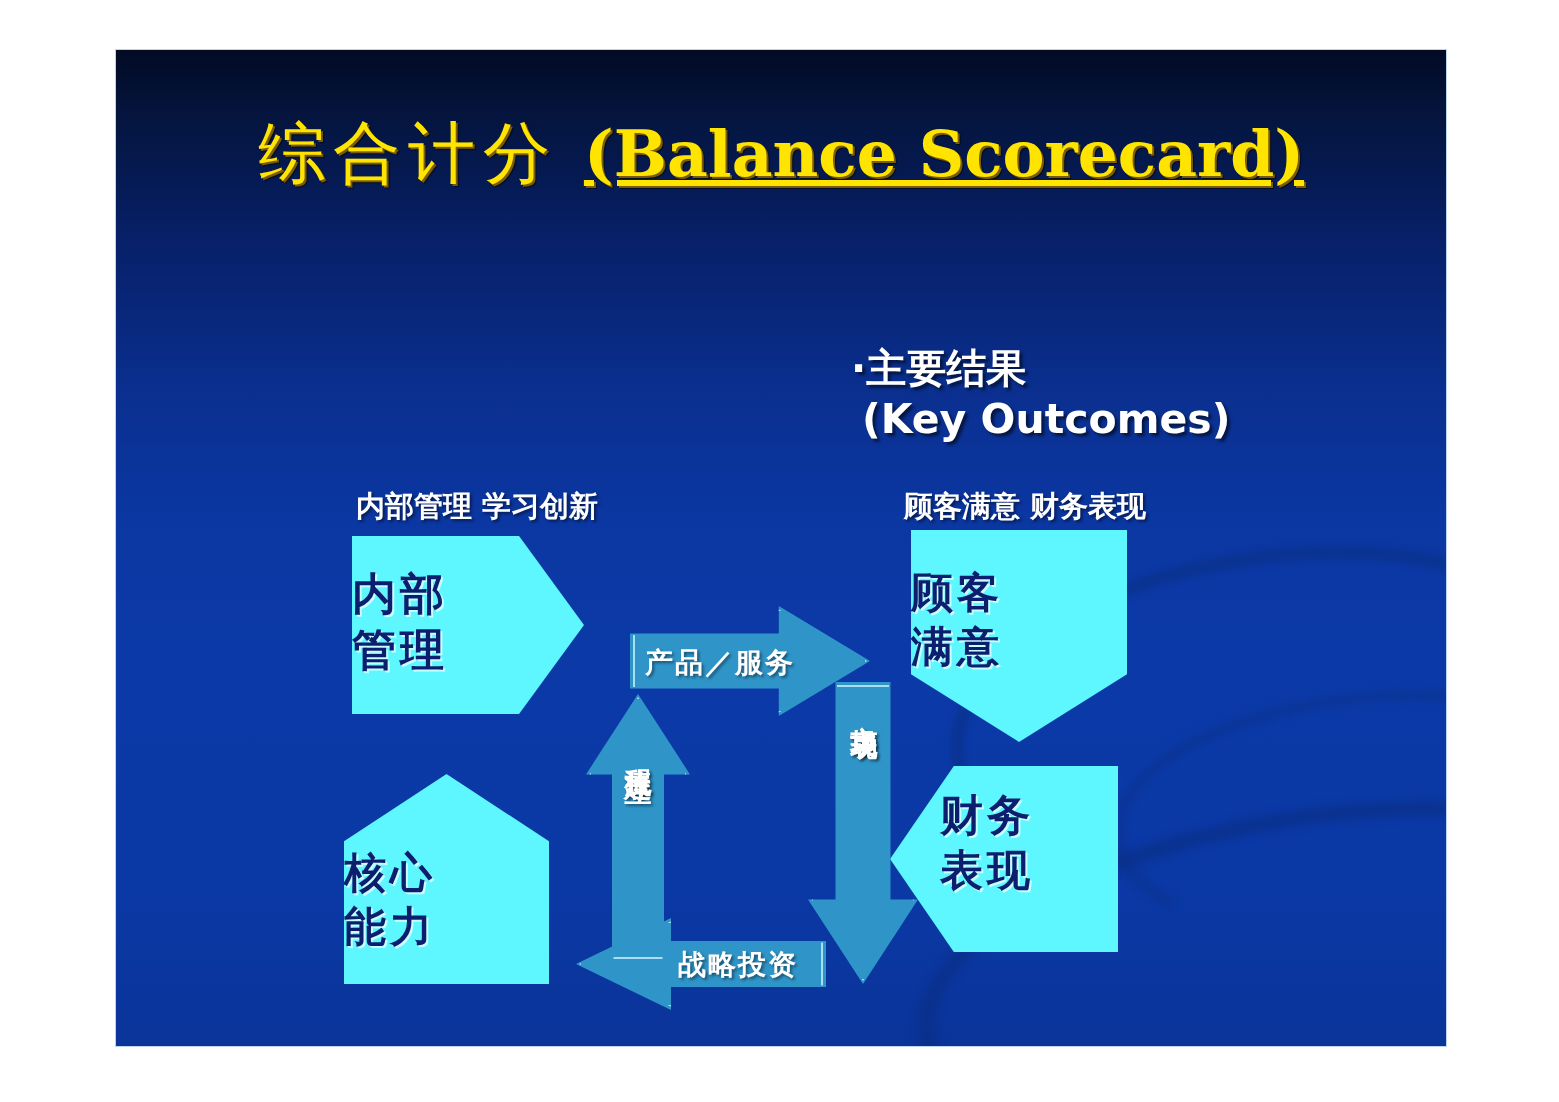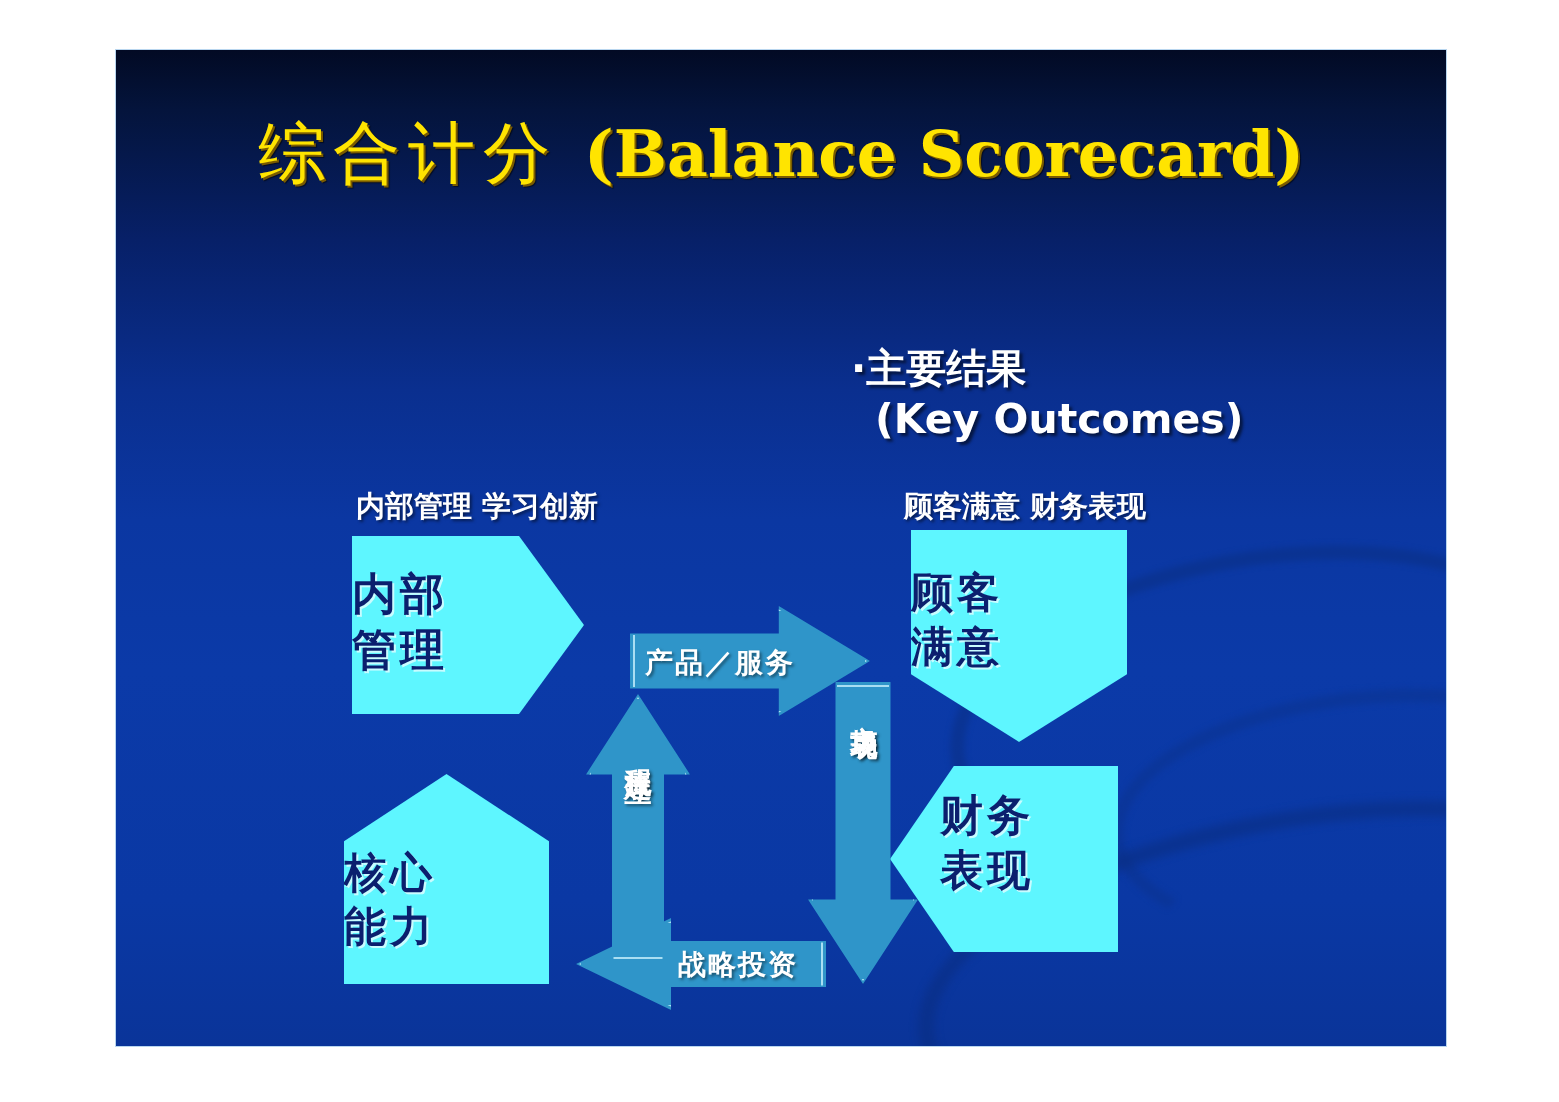--- a/index.html
+++ b/index.html
@@ -91,20 +91,21 @@
     font-weight: 400;
     letter-spacing: 8px;
     margin-top: 40px;
   }
   #title .en {
     font-family: "DejaVu Serif", "Liberation Serif", serif;
     font-size: 63px;
     font-weight: 700;
     margin-left: 26px;
     letter-spacing: 0px;
+    text-decoration: underline;
   }
 
   
   .col-head {
     position: absolute;
     color: #ffffff;
     text-shadow: 3px 3px 3px rgba(0,0,0,.55);
     line-height: 1.12;
   }
   .col-head .line1 {
@@ -125,21 +126,21 @@
     font-weight: 700;
     line-height: 1.45;
     text-align: center;
     text-shadow: 2px 2px 3px rgba(0,0,0,.5);
     white-space: nowrap;
   }
   #head-left  { left: 182px; top: 296px; }
   #head-left .line2 { margin-left: 18px; }
   #sub-left   { left: 240px; top: 435px; width: 190px; }
   #head-right { left: 735px; top: 296px; }
-  #head-right .line2 { margin-left: 24px; }
+  #head-right .line2 { margin-left: 11px; }
   #sub-right  { left: 788px; top: 435px; width: 190px; }
 
   
   #diagram {
     position: absolute;
     left: 0; top: 0;
     width: 100%; height: 100%;
   }
   .node {
     position: absolute;

